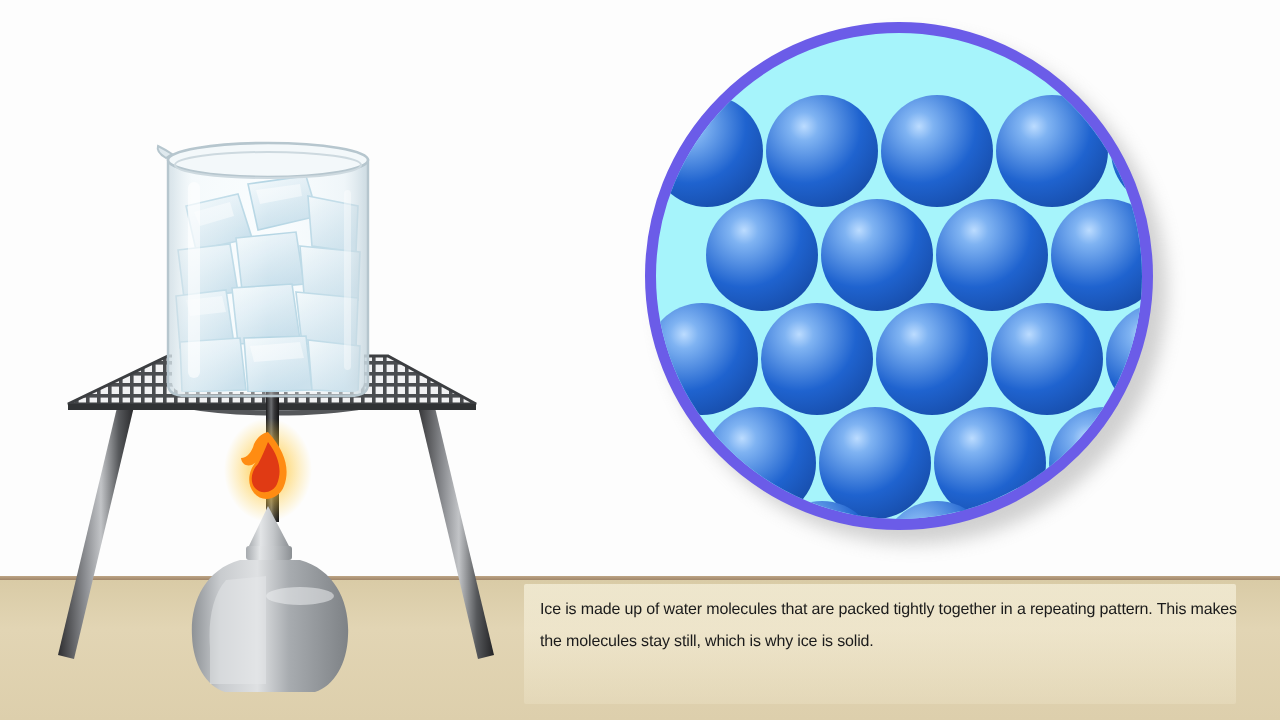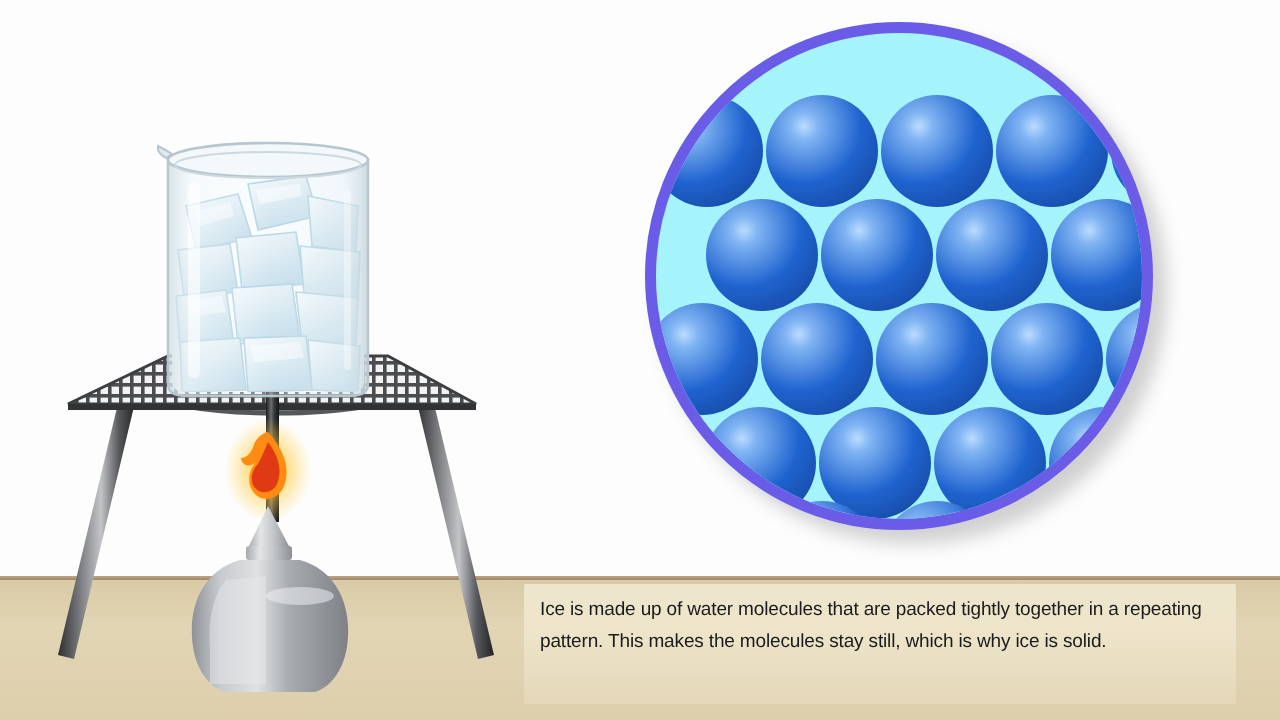--- a/index.html
+++ b/index.html
@@ -21,21 +21,21 @@
 
   
   .caption-panel {
     position:absolute; left:524px; top:584px; width:712px; height:120px;
     background:linear-gradient(180deg, rgba(255,252,236,0.55), rgba(245,238,214,0.25));
     border-radius:2px;
   }
   .caption-text {
     position:absolute; left:540px; top:594px; width:700px;
     font-family:"Liberation Sans", sans-serif;
-    font-size:19px; line-height:32px; color:#1b1b1b;
+    font-size:16px; line-height:32px; color:#1b1b1b;
     letter-spacing:-0.15px;
     text-rendering:geometricPrecision;
   }
 
   
   .molecule-wrap { position:absolute; left:645px; top:22px; width:522px; height:528px; }
   .molecule-shadow {
     position:absolute; left:14px; top:14px; width:508px; height:508px;
     border-radius:50%; background:#9a9a9a; filter:blur(9px); opacity:.45;
   }

